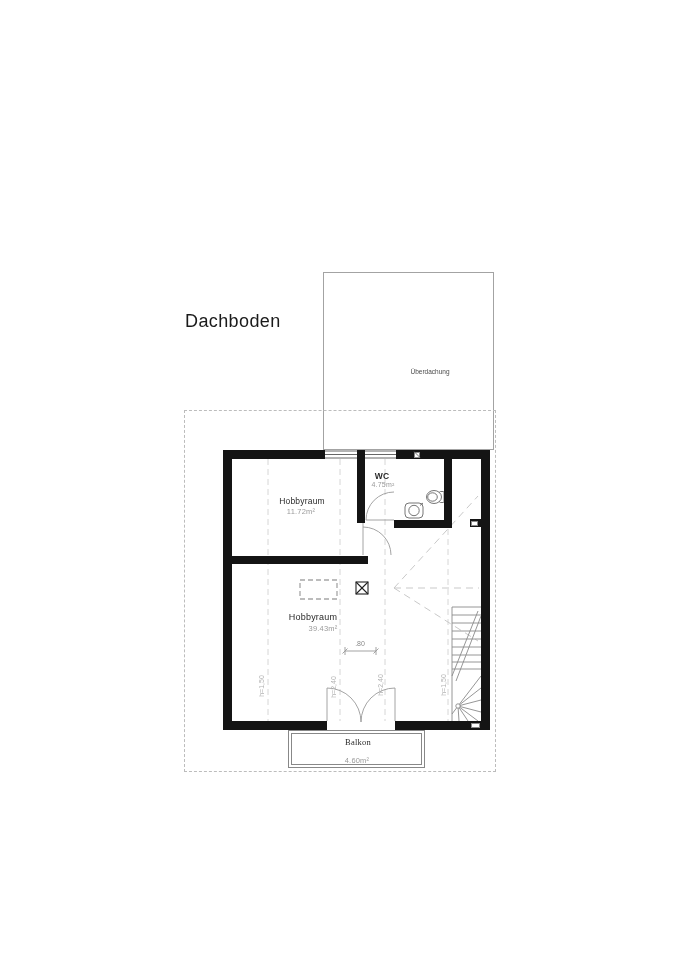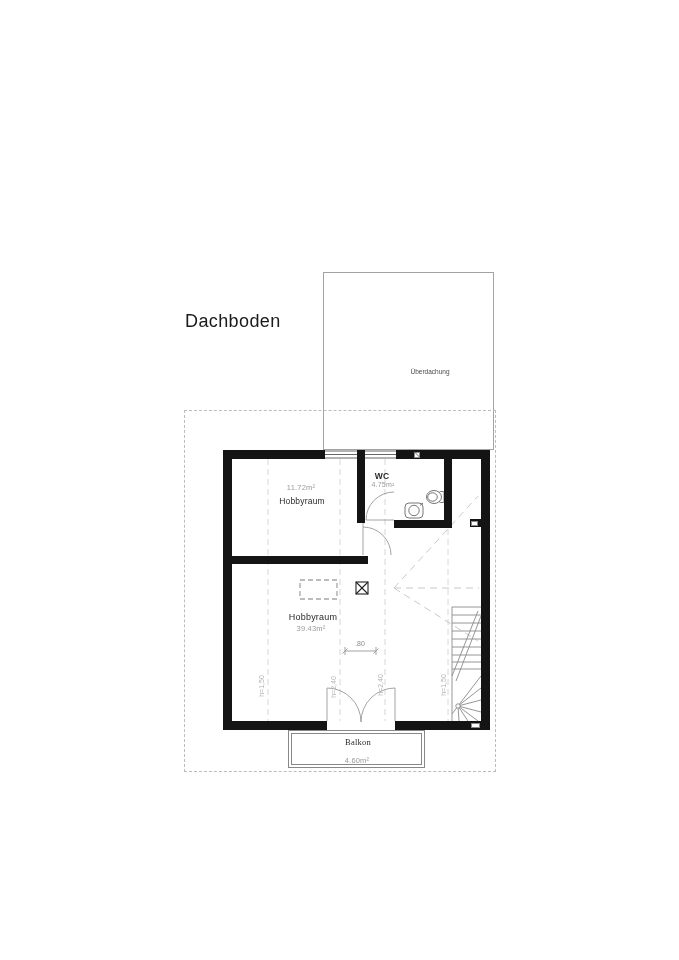--- a/index.html
+++ b/index.html
@@ -139,27 +139,27 @@
   <div class="wall" style="left:470px;top:519px;width:11px;height:8px;"></div>
 
   <div class="wall-note" style="left:414px;top:451.5px;width:6px;height:6px;"></div>
   <div class="wall-note" style="left:471px;top:520.5px;width:7px;height:5px;"></div>
   <div class="wall-note" style="left:471px;top:723px;width:9px;height:5px;"></div>
   <svg width="679" height="960" style="pointer-events:none;">
     <path d="M414 451.5 L420 457.5" stroke="#555" stroke-width="0.8"></path>
   </svg>
 
   <div class="lbl room-name" style="left:302px;top:501px;">Hobbyraum</div>
-  <div class="lbl room-area" style="left:301px;top:487px;">11.72m²</div>
+  <div class="lbl room-area" style="left:301px;top:511px;">11.72m²</div>
 
   <div class="lbl room-name" style="left:382px;top:476px;font-weight:600;">WC</div>
   <div class="lbl room-area" style="left:383px;top:484px;font-size:7px;">4.75m²</div>
 
   <div class="lbl room-name" style="left:313px;top:617px;font-size:9px;">Hobbyraum</div>
-  <div class="lbl room-area" style="left:311px;top:628px;">39.43m²</div>
+  <div class="lbl room-area" style="left:323px;top:628px;">39.43m²</div>
 
   <div class="lbl room-name" style="left:358px;top:742px;font-family:Liberation Serif, serif;">Balkon</div>
   <div class="lbl room-area" style="left:357px;top:760px;">4.60m²</div>
 
   <div class="lbl dim-text" style="left:360px;top:643px;">.80</div>
 
   <div class="lbl rot h-mark" style="left:261px;top:686px;">h=1,50</div>
   <div class="lbl rot h-mark" style="left:333px;top:687px;">h=2,40</div>
   <div class="lbl rot h-mark" style="left:380px;top:685px;">h=2,40</div>
   <div class="lbl rot h-mark" style="left:443px;top:685px;">h=1,50</div>

